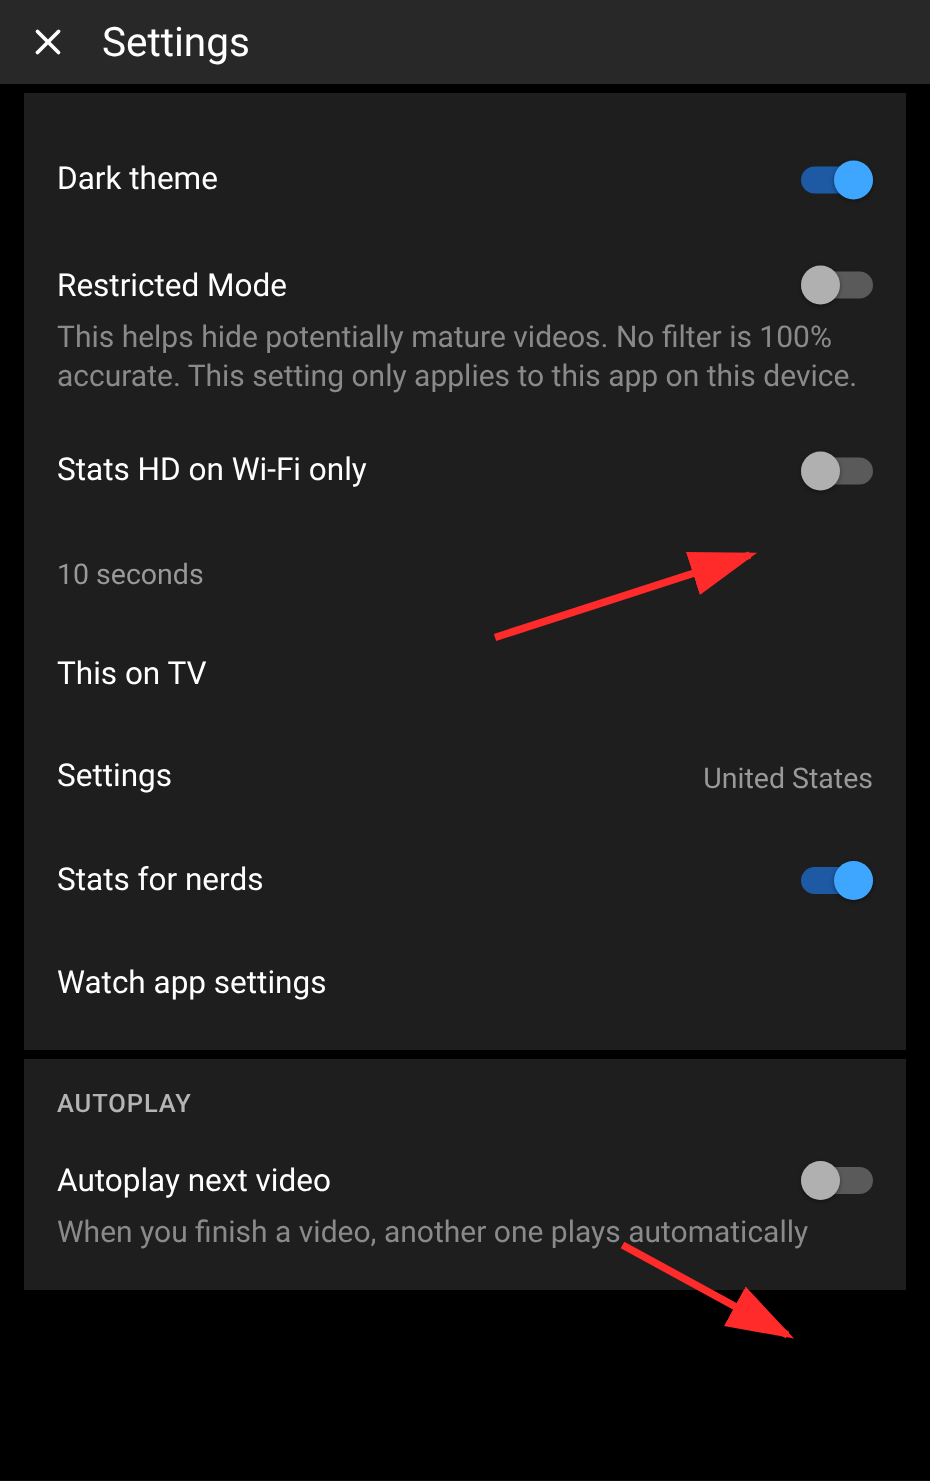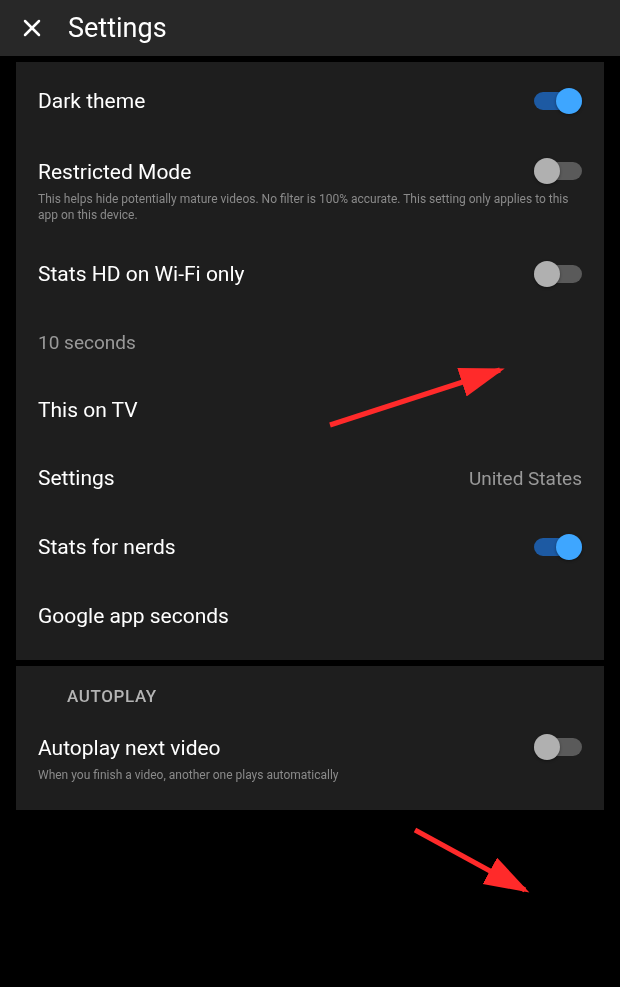--- a/index.html
+++ b/index.html
@@ -49,32 +49,31 @@
       font-size: 21px;
       color: #fff;
       font-weight: 400;
     }
     .value {
       font-size: 19px;
       color: #999;
       text-align: center;
     }
     .desc {
-      font-size: 12px;
+      font-size: 20px;
       color: #8a8a8a;
       line-height: 1.3;
       padding: 0 22px 16px 22px;
     }
     .section-header {
       font-size: 17px;
       font-weight: 500;
       color: #b4b4b4;
       letter-spacing: 0.6px;
       padding: 20px 22px 6px 22px;
-      margin-left: 29px;
     }
     .toggle {
       width: 48px;
       height: 26px;
       position: relative;
       cursor: pointer;
     }
     .toggle-track {
       position: absolute;
       top: 4px;
@@ -114,21 +113,21 @@
 <div class="header">
   <div class="close-btn">
     <svg width="24" height="24" viewBox="0 0 24 24" fill="none" stroke="#fff" stroke-width="2.5" stroke-linecap="round">
       <line x1="5" y1="5" x2="19" y2="19"></line>
       <line x1="19" y1="5" x2="5" y2="19"></line>
     </svg>
   </div>
   <div class="header-title">Settings</div>
 </div>
 
-<div class="panel" style="padding-top:4px;">
+<div class="panel" style="padding-top:23px;">
 
   <div class="row">
     <span class="label">Dark theme</span>
     <div class="toggle on">
       <div class="toggle-track"></div>
         <div class="toggle-thumb"></div>
     </div>
   </div>
 
   <div class="row tight">
@@ -163,21 +162,21 @@
 
   <div class="row">
     <span class="label">Stats for nerds</span>
     <div class="toggle on">
       <div class="toggle-track"></div>
         <div class="toggle-thumb"></div>
     </div>
   </div>
 
   <div class="row">
-    <span class="label">Google app seconds</span>
+    <span class="label">Watch app settings</span>
   </div>
 
 </div>
 
 <div class="panel">
   <div class="section-header">AUTOPLAY</div>
   <div class="row tight">
     <span class="label">Autoplay next video</span>
     <div class="toggle">
       <div class="toggle-track"></div>

